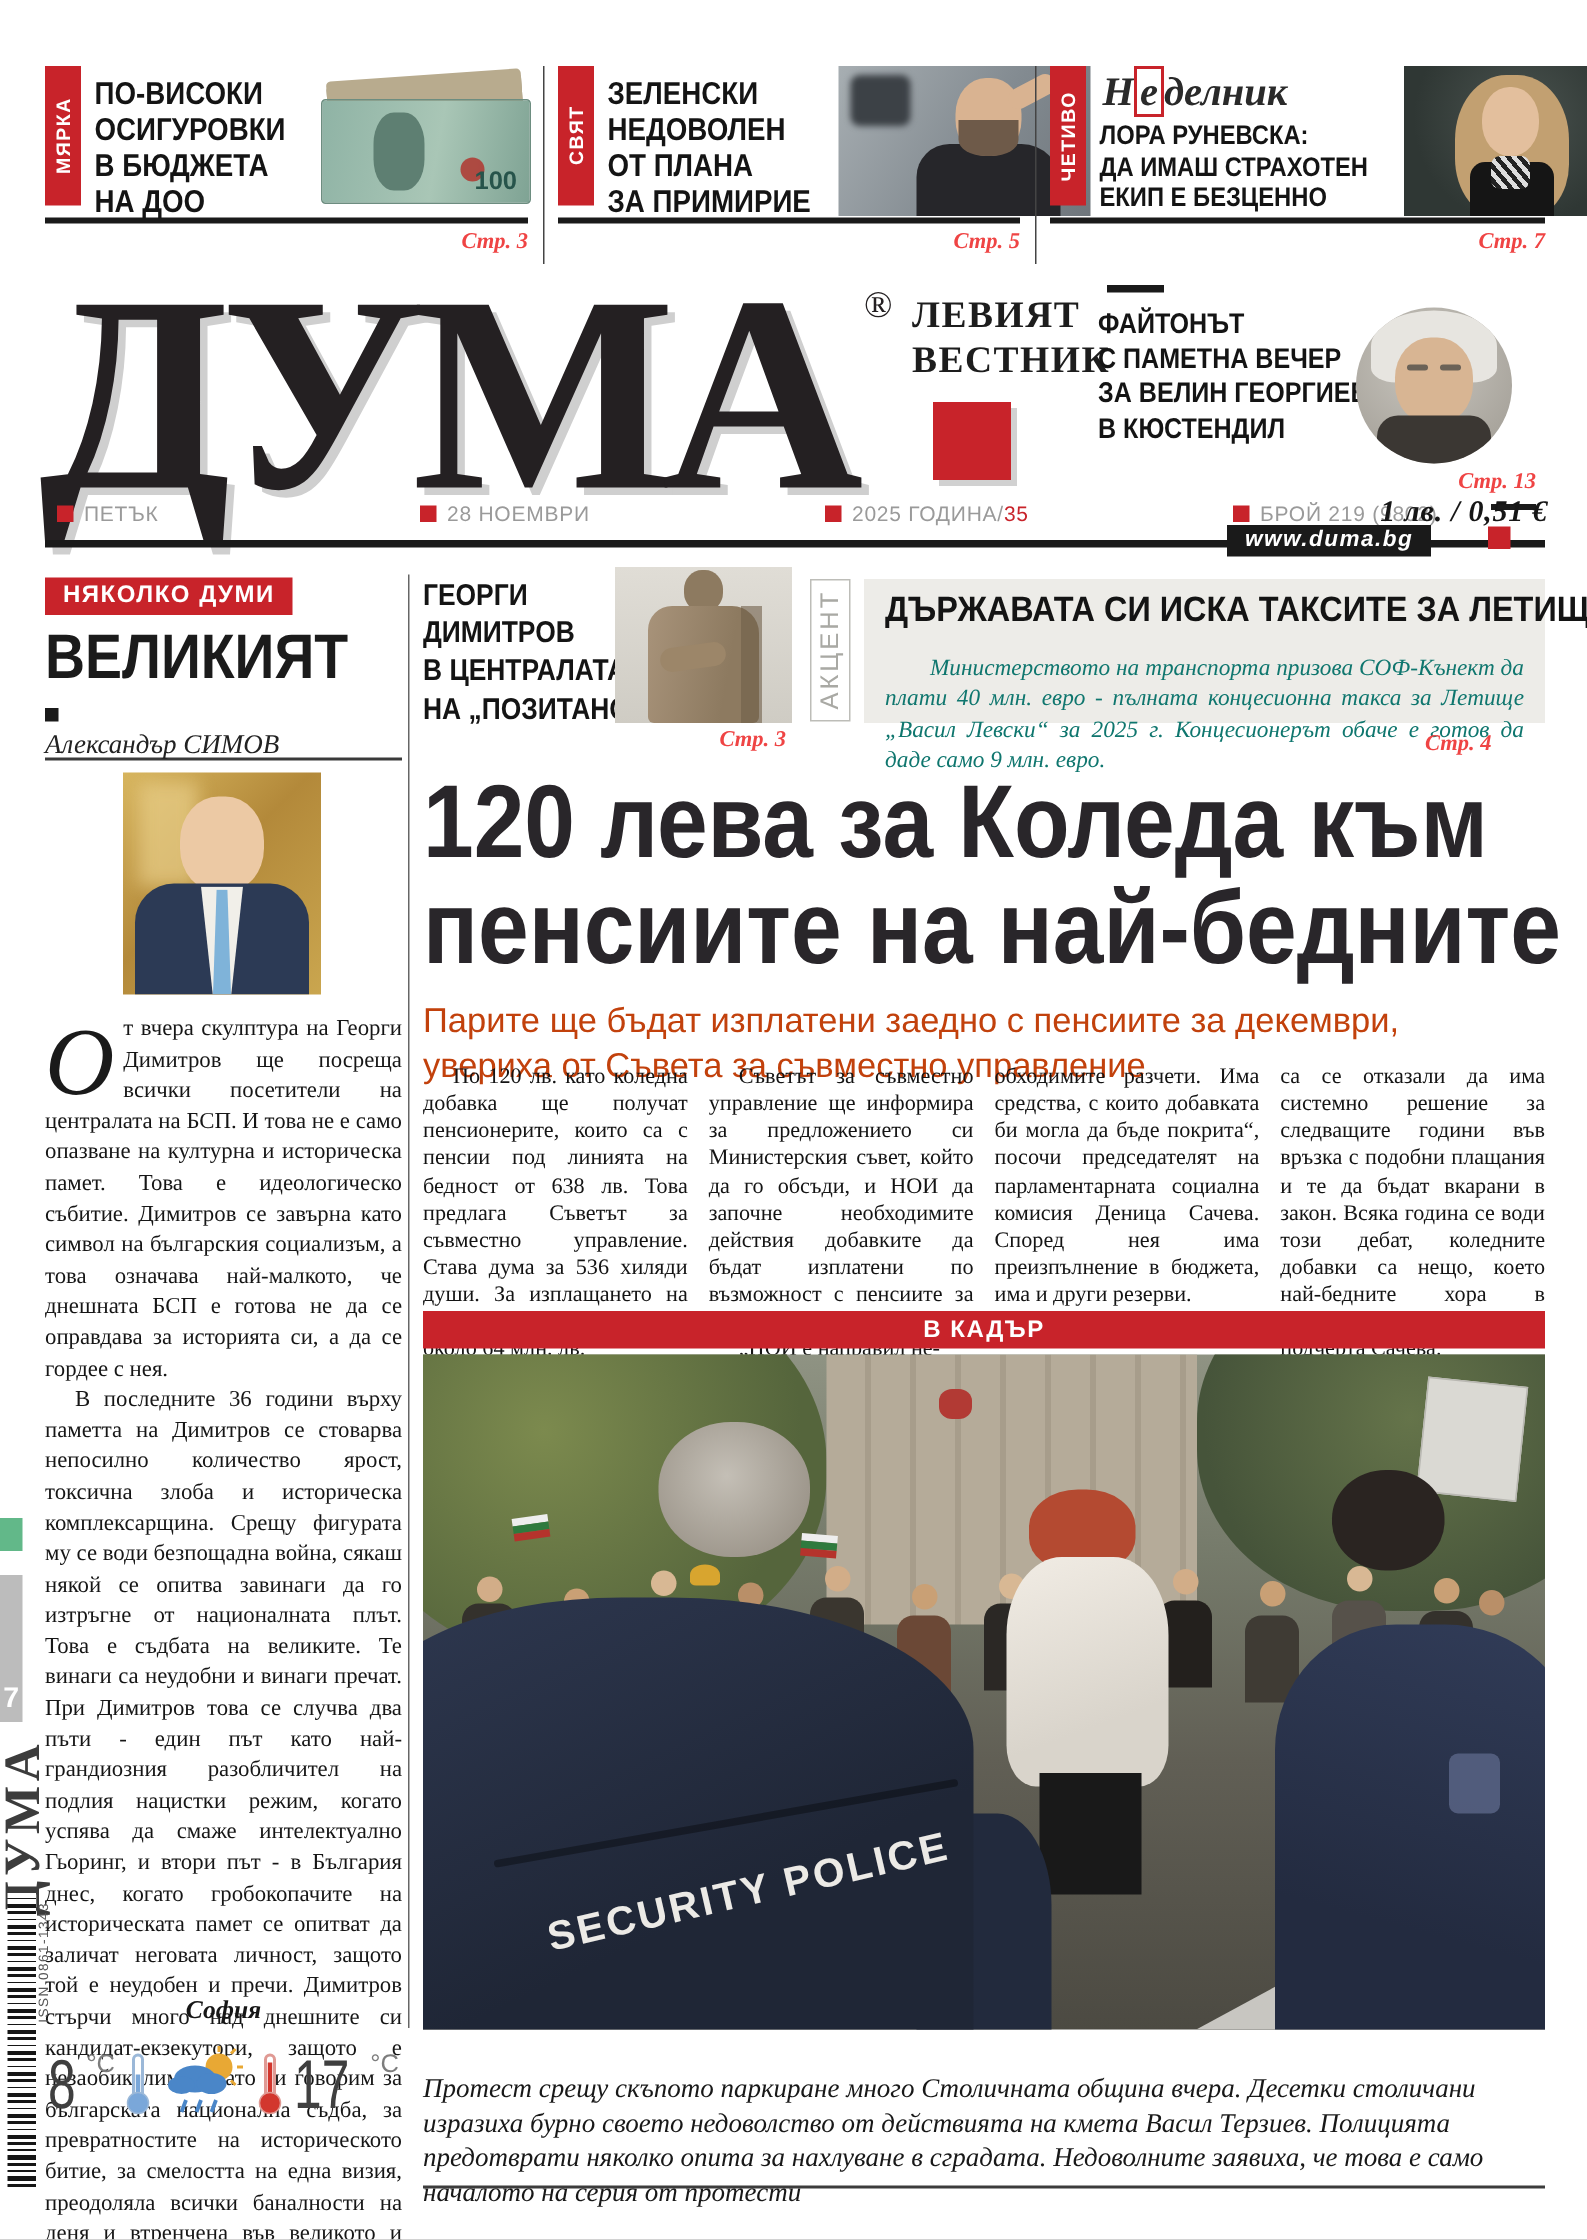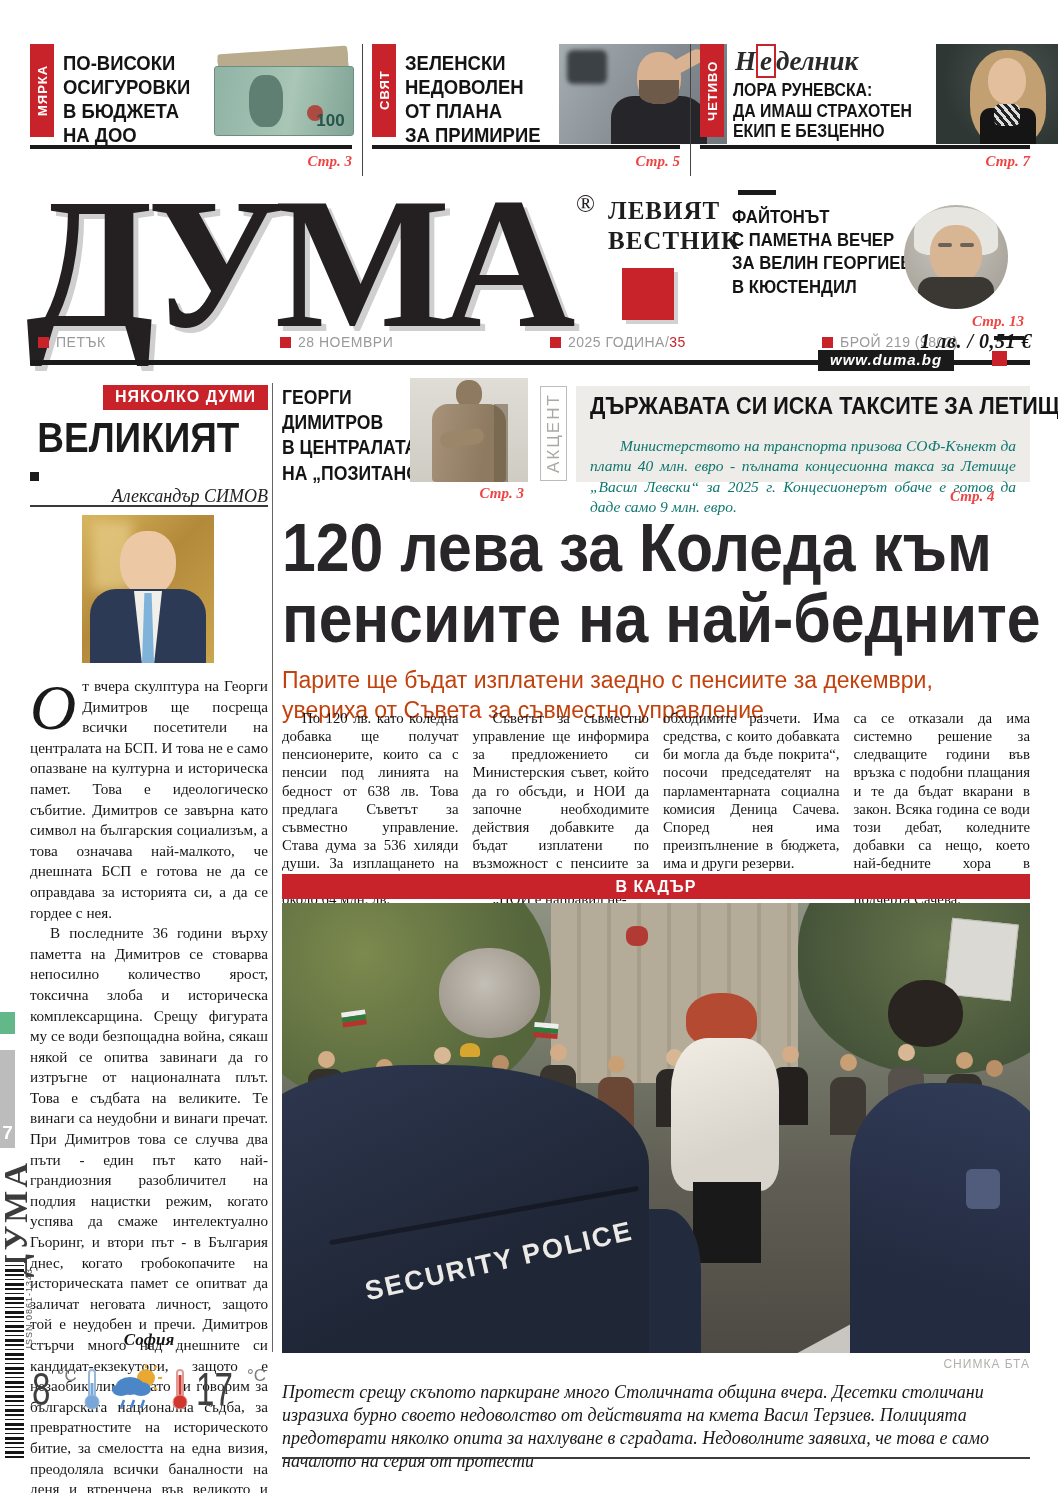--- a/index.html
+++ b/index.html
@@ -69,21 +69,21 @@
   .price { position:absolute; right:0; top:-4px; font:italic bold 20px "Liberation Serif",serif; color:#161616; }
 
   .main-rule { position:absolute; left:30px; top:360px; width:1000px; height:5px; background:#1a1a1a; }
   .www-box { position:absolute; left:788px; top:-10px; height:21px; background:#1a1a1a; color:#fff; padding:1px 12px 0;
              font:italic bold 15px "Liberation Sans",sans-serif; letter-spacing:1px; }
   .www-red { position:absolute; left:962px; top:-9px; width:15px; height:15px; background:#c8232a; }
 
   .v-sep { position:absolute; left:272px; top:383px; width:1px; height:969px; background:#666; }
 
   
-  .op-head { position:absolute; left:30px; top:385px; width:238px; height:122px; border-bottom:2px solid #3a3a3a;text-align:right; }
+  .op-head { position:absolute; left:30px; top:385px; width:238px; height:122px; border-bottom:2px solid #3a3a3a; }
   .kicker { display:inline-block; background:#c8232a; color:#fff; font:bold 16px "Liberation Sans",sans-serif; letter-spacing:1px; padding:3px 12px 4px; }
   .op-title { font-size:42px; margin-top:4px; color:#1b1b1b; }
   .op-bullet { width:9px; height:9px; background:#1a1a1a; margin-top:10px; }
   .op-author { font:italic 18px "Liberation Serif",serif; margin-top:5px; color:#222; }
   .op-col { position:absolute; left:30px; top:515px; width:238px; }
   .op-photo { position:relative; margin-left:52px; width:132px; height:148px; background:linear-gradient(135deg,#d7b55e,#b3893a 45%,#caa64f); overflow:hidden; }
   .sp-glow { position:absolute; left:10px; top:6px; width:40px; height:70px; background:#e9cf8a; filter:blur(6px); opacity:.7; }
   .sp-head { position:absolute; left:38px; top:16px; width:56px; height:64px; background:#ecc9a4; border-radius:46%; }
   .sp-suit { position:absolute; left:8px; top:74px; width:116px; height:74px; background:#2c3a55; border-radius:26px 26px 0 0; }
   .sp-shirt { position:absolute; left:52px; top:76px; width:28px; height:72px; background:#f1efe9; clip-path:polygon(0 0,100% 0,72% 100%,28% 100%); }
@@ -405,21 +405,20 @@
     <div class="pol-m"></div>
     <div class="pol-r"></div>
     <div class="pol-r-head"></div>
     <div class="pol-r-patch"></div>
     <div class="pol-l"></div>
     <div class="pol-l-head"></div>
     <div class="pol-l-seam"></div>
     <div class="jacket-text">SECURITY POLICE</div>
   </div>
 
-  <div class="credit">СНИМКА БТА</div>
   <div class="caption">Протест срещу скъпото паркиране много Столичната община вчера. Десетки столичани изразиха бурно своето недоволство от действията на кмета Васил Терзиев. Полицията предотврати няколко опита за нахлуване в сградата. Недоволните заявиха, че това е само началото на серия от протести</div>
   <div class="caption-rule"></div>
 
   <div class="weather">
     <div class="w-city">София</div>
     <div class="w-row">
       <div class="temp"><span class="t-num">8</span><span class="t-unit">°C</span></div>
       <svg width="22" height="44" viewBox="0 0 22 44">
         <rect x="8" y="3" width="6" height="28" rx="3" fill="#fff" stroke="#9bb8d8" stroke-width="2"></rect>
         <rect x="9.5" y="16" width="3" height="15" fill="#7aa7d9"></rect>

